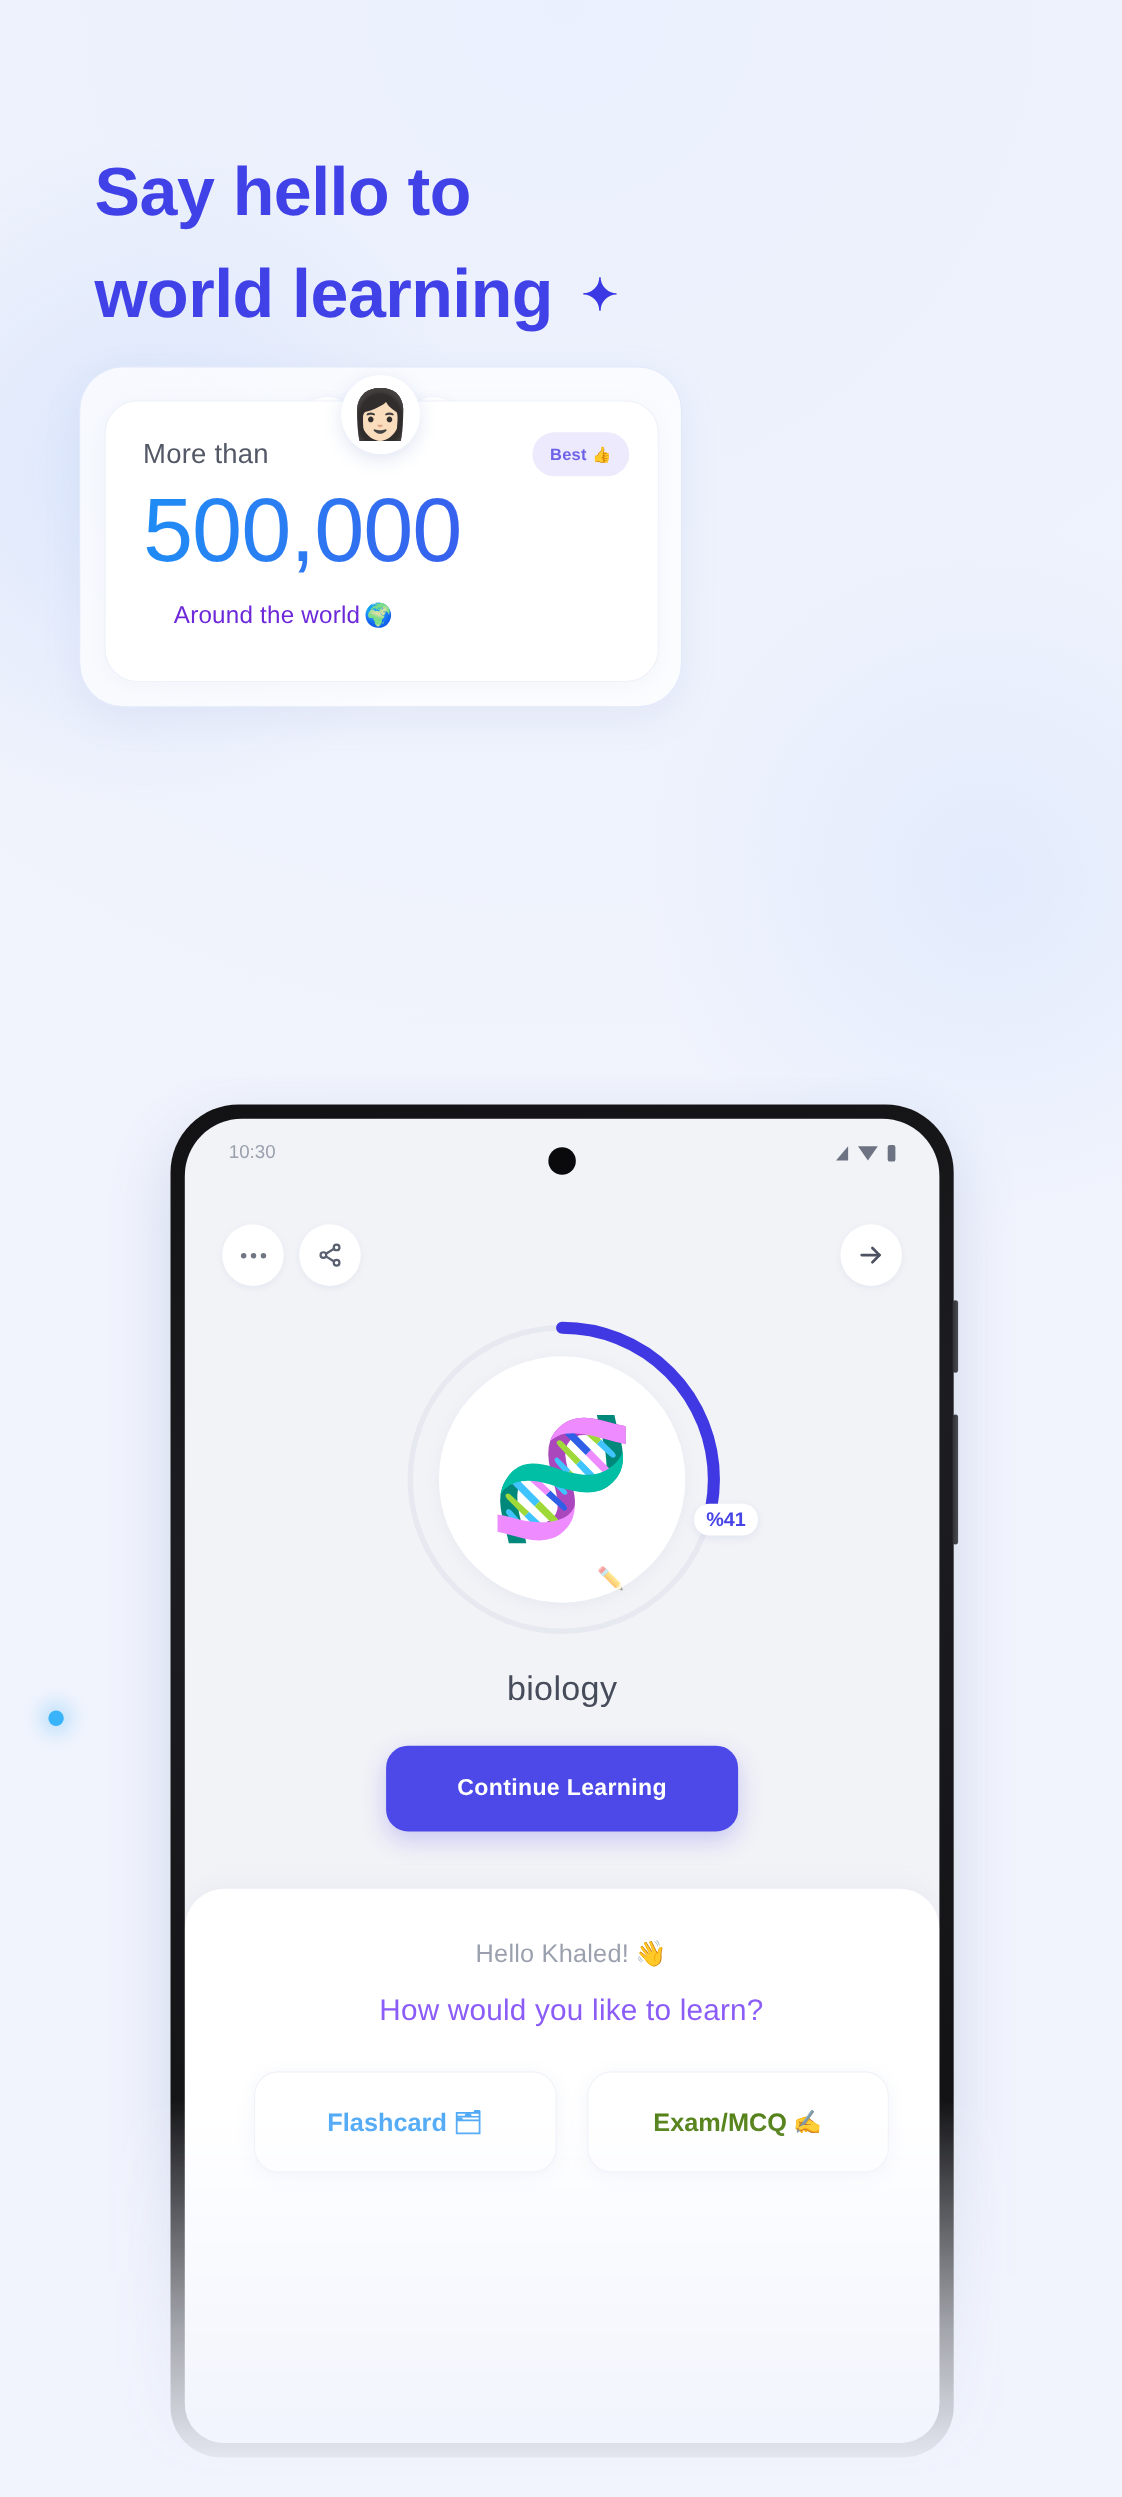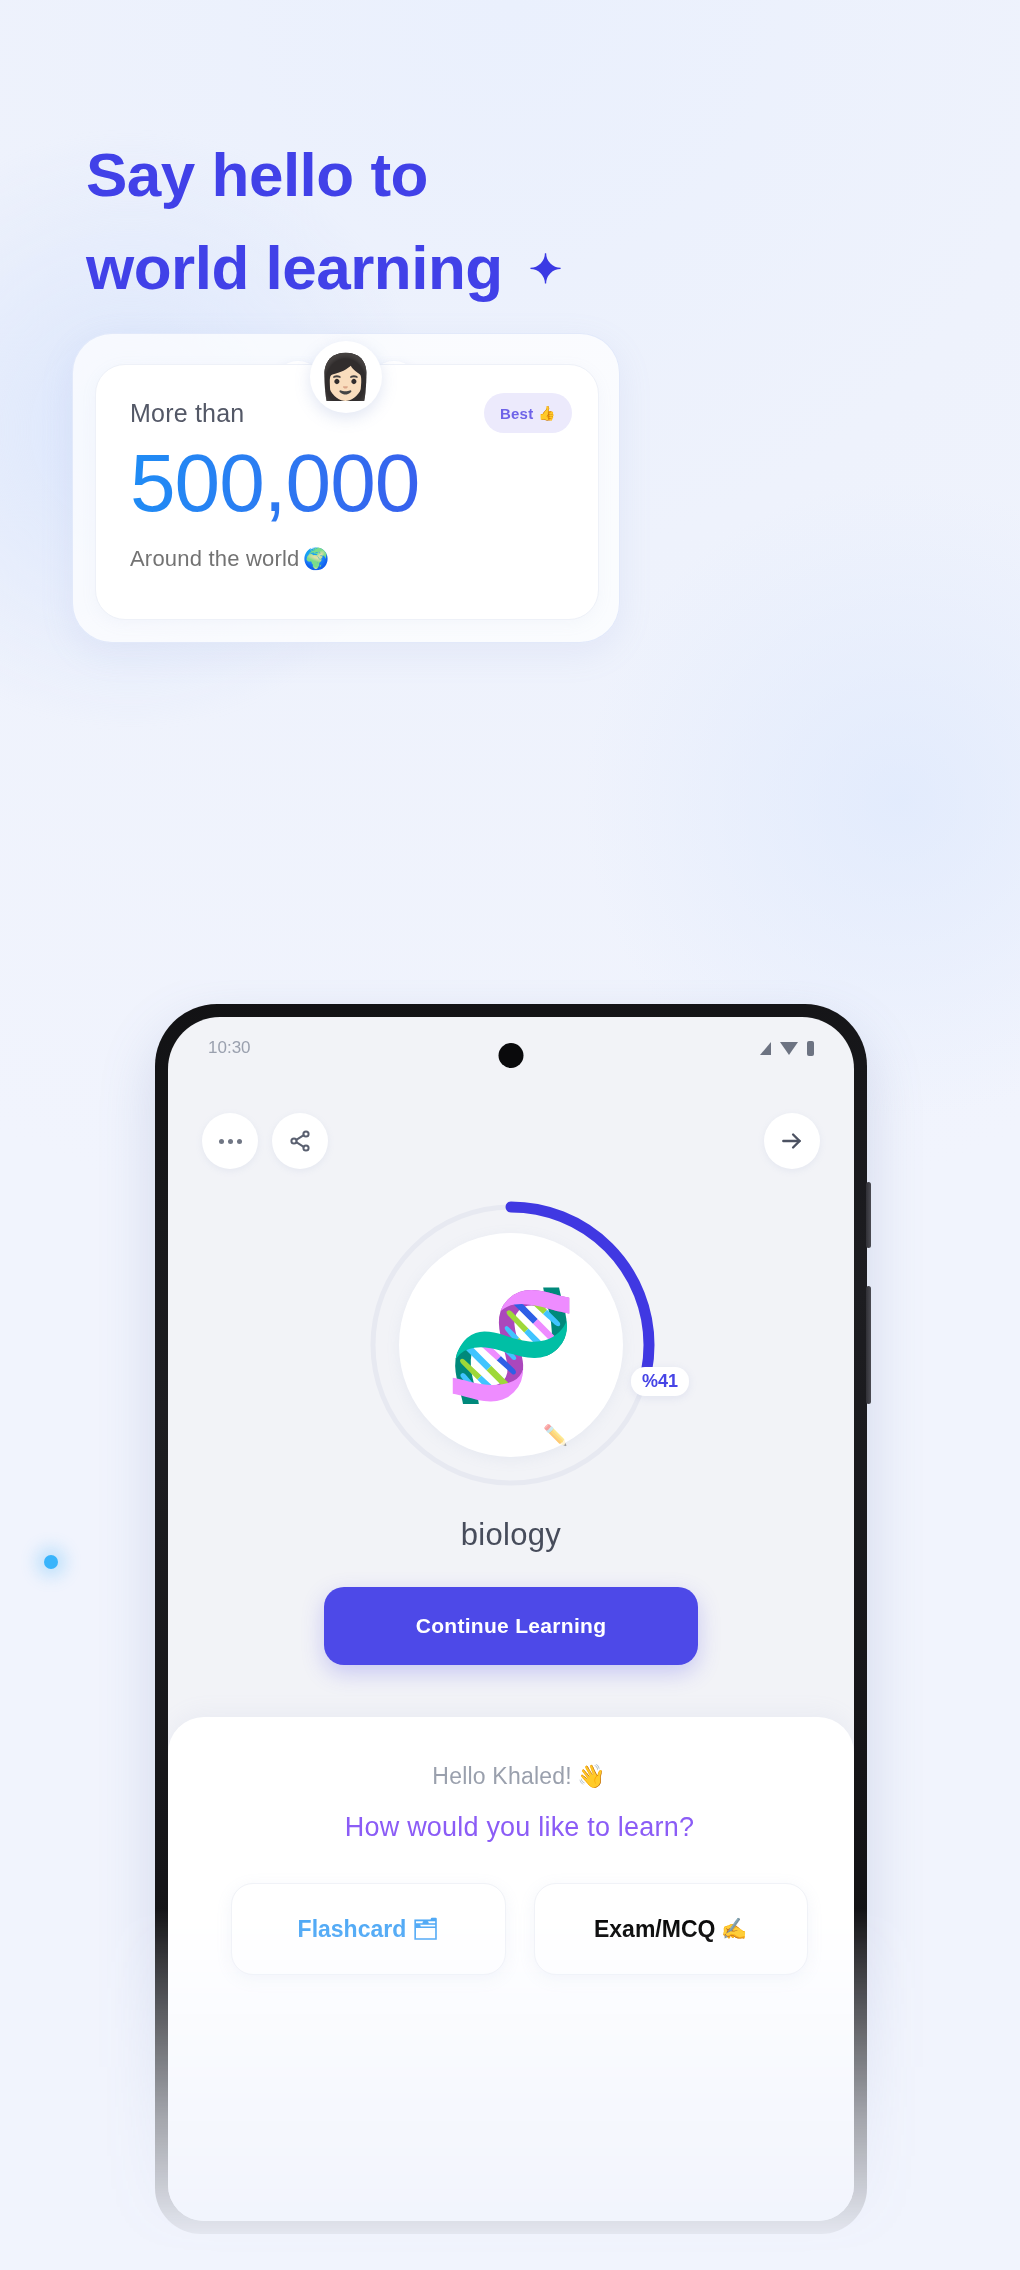--- a/index.html
+++ b/index.html
@@ -100,22 +100,23 @@
     letter-spacing: -1px;
     line-height: 1.15;
     background: linear-gradient(94deg, #1f8cf5 0%, #2a7ef2 28%, #3663ee 62%, #3f50ec 100%);
     -webkit-background-clip: text;
     background-clip: text;
     color: transparent;
   }
   .stat-sub {
     margin-top: 16px;
     font-size: 22px;
-    color: #737373;
+    color: #6d28d9;
     letter-spacing: 0.2px;
+    margin-left: 28px;
   }
   .stat-sub .globe { font-size: 21px; margin-left: 4px; }
 
   
   .stat-badge {
     position: absolute;
     right: 26px;
     top: 28px;
     height: 40px;
     padding: 3px 16px;
@@ -312,21 +313,21 @@
     letter-spacing: 0.3px;
   }
   .cta-wrap {
     position: absolute;
     left: 0; right: 0;
     top: 570px;
     display: flex;
     justify-content: center;
   }
   .cta-btn {
-    width: 374px;
+    width: 320px;
     height: 78px;
     border-radius: 20px;
     background: #4d49e8;
     color: #ffffff;
     font-size: 21px;
     font-weight: bold;
     letter-spacing: 0.3px;
     border: none;
     box-shadow: 0 8px 22px rgba(77,73,232,0.25);
     cursor: pointer;
@@ -372,21 +373,21 @@
     box-shadow: 0 4px 16px rgba(140,155,200,0.11);
     display: flex;
     align-items: center;
     justify-content: center;
     gap: 6px;
     font-size: 23px;
     font-weight: bold;
     cursor: pointer;
   }
   .opt.flash { color: #4aa6f5; }
-  .opt.exam  { color: #000000; }
+  .opt.exam  { color: #4d7c0f; }
   .opt .oemoji { font-size: 21px; }
 
   
   .deco-dot {
     position: absolute;
     left: 44px;
     top: 1555px;
     width: 14px; height: 14px;
     border-radius: 50%;
     background: #39b4fb;

